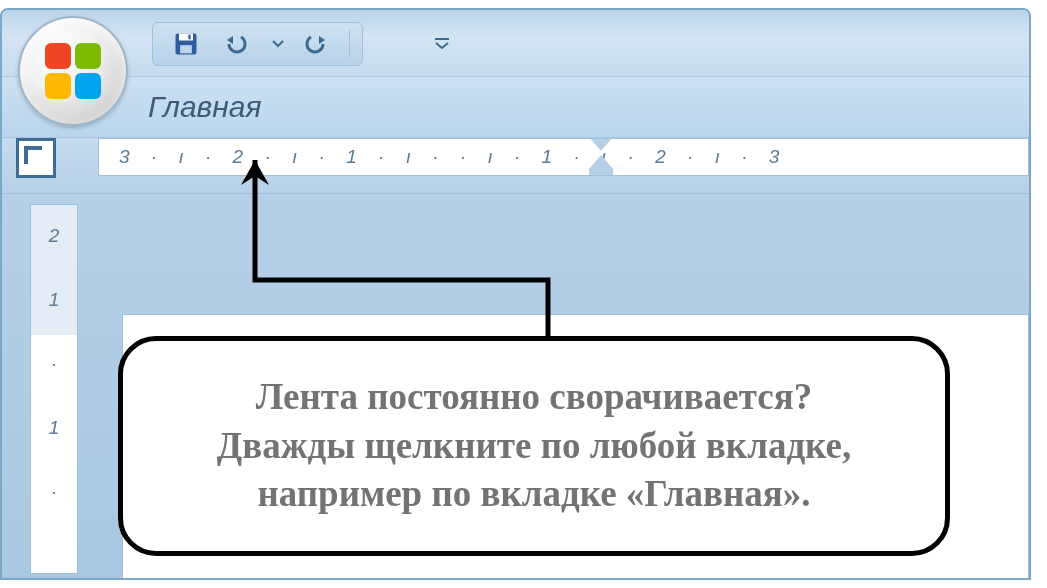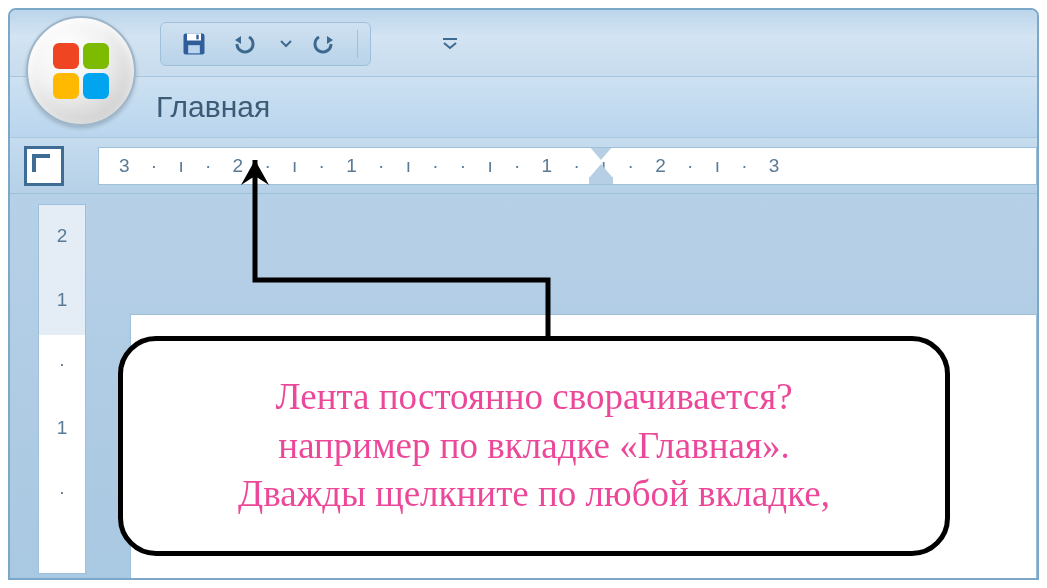--- a/index.html
+++ b/index.html
@@ -6,28 +6,29 @@
   body {
     width: 1047px;
     height: 588px;
     background: #fff;
     font-family: "Segoe UI", Tahoma, sans-serif;
     position: relative;
     overflow: hidden;
   }
   .window {
     position: absolute;
-    left: 8px;
+    left: 0;
     top: 8px;
     width: 1031px;
     height: 572px;
     border: 2px solid #7ba7c9;
     border-radius: 8px 8px 0 0;
     background: linear-gradient(#d9e9f7, #c3dbef);
     overflow: hidden;
+    font-style: italic;
   }
 
   
   .qat-strip {
     height: 66px;
     background: linear-gradient(#bcd5ea 0%, #d3e4f3 40%, #c7dcee 100%);
     position: relative;
   }
 
   
@@ -106,21 +107,22 @@
     white-space: nowrap;
   }
 
   
   .ruler-row {
     height: 56px;
     background: linear-gradient(#c6dcef, #b5d0e7);
     border-bottom: 1px solid #9ec0db;
     position: relative;
     display:flex;
-    align-items:center;
+    align-items:flex-start;
+    gap:8px;
   }
   .ruler-mode {
     width:40px; height:40px;
     margin-left:14px;
     border:3px solid #3e6c94;
     background:#fff;
     position:relative;
   }
   .ruler-mode::before {
     content:"";
@@ -226,21 +228,22 @@
     flex-direction:column;
     align-items:center;
     justify-content:center;
     padding:18px 30px;
   }
   .callout p {
     font-family: "Times New Roman", serif;
     font-size:37px;
     text-align:right;
     line-height:1.32;
-    color:#ec4899;
+    color:#737373;
+    font-weight:bold;
   }
 
   
   .arrow {
     position:absolute;
     z-index:150;
     pointer-events:none;
   }
 </style>
 </head>
@@ -331,15 +334,15 @@
     <marker id="ah" markerWidth="14" markerHeight="14" refX="7" refY="3" orient="auto">
       <path d="M0,0 L14,3 L0,6 L3,3 Z" fill="#000"></path>
     </marker>
   </defs>
   <path d="M 548 338 L 548 280 L 255 280 L 255 160" fill="none" stroke="#000" stroke-width="5"></path>
   <path d="M 255 160 L 241 185 L 255 176 L 269 185 Z" fill="#000"></path>
 </svg>
 
 <div class="callout">
   <p>Лента постоянно сворачивается?</p>
+  <p>Дважды щелкните по любой вкладке,</p>
   <p>например по вкладке «Главная».</p>
-  <p>Дважды щелкните по любой вкладке,</p>
 </div>
 
 </body></html>

